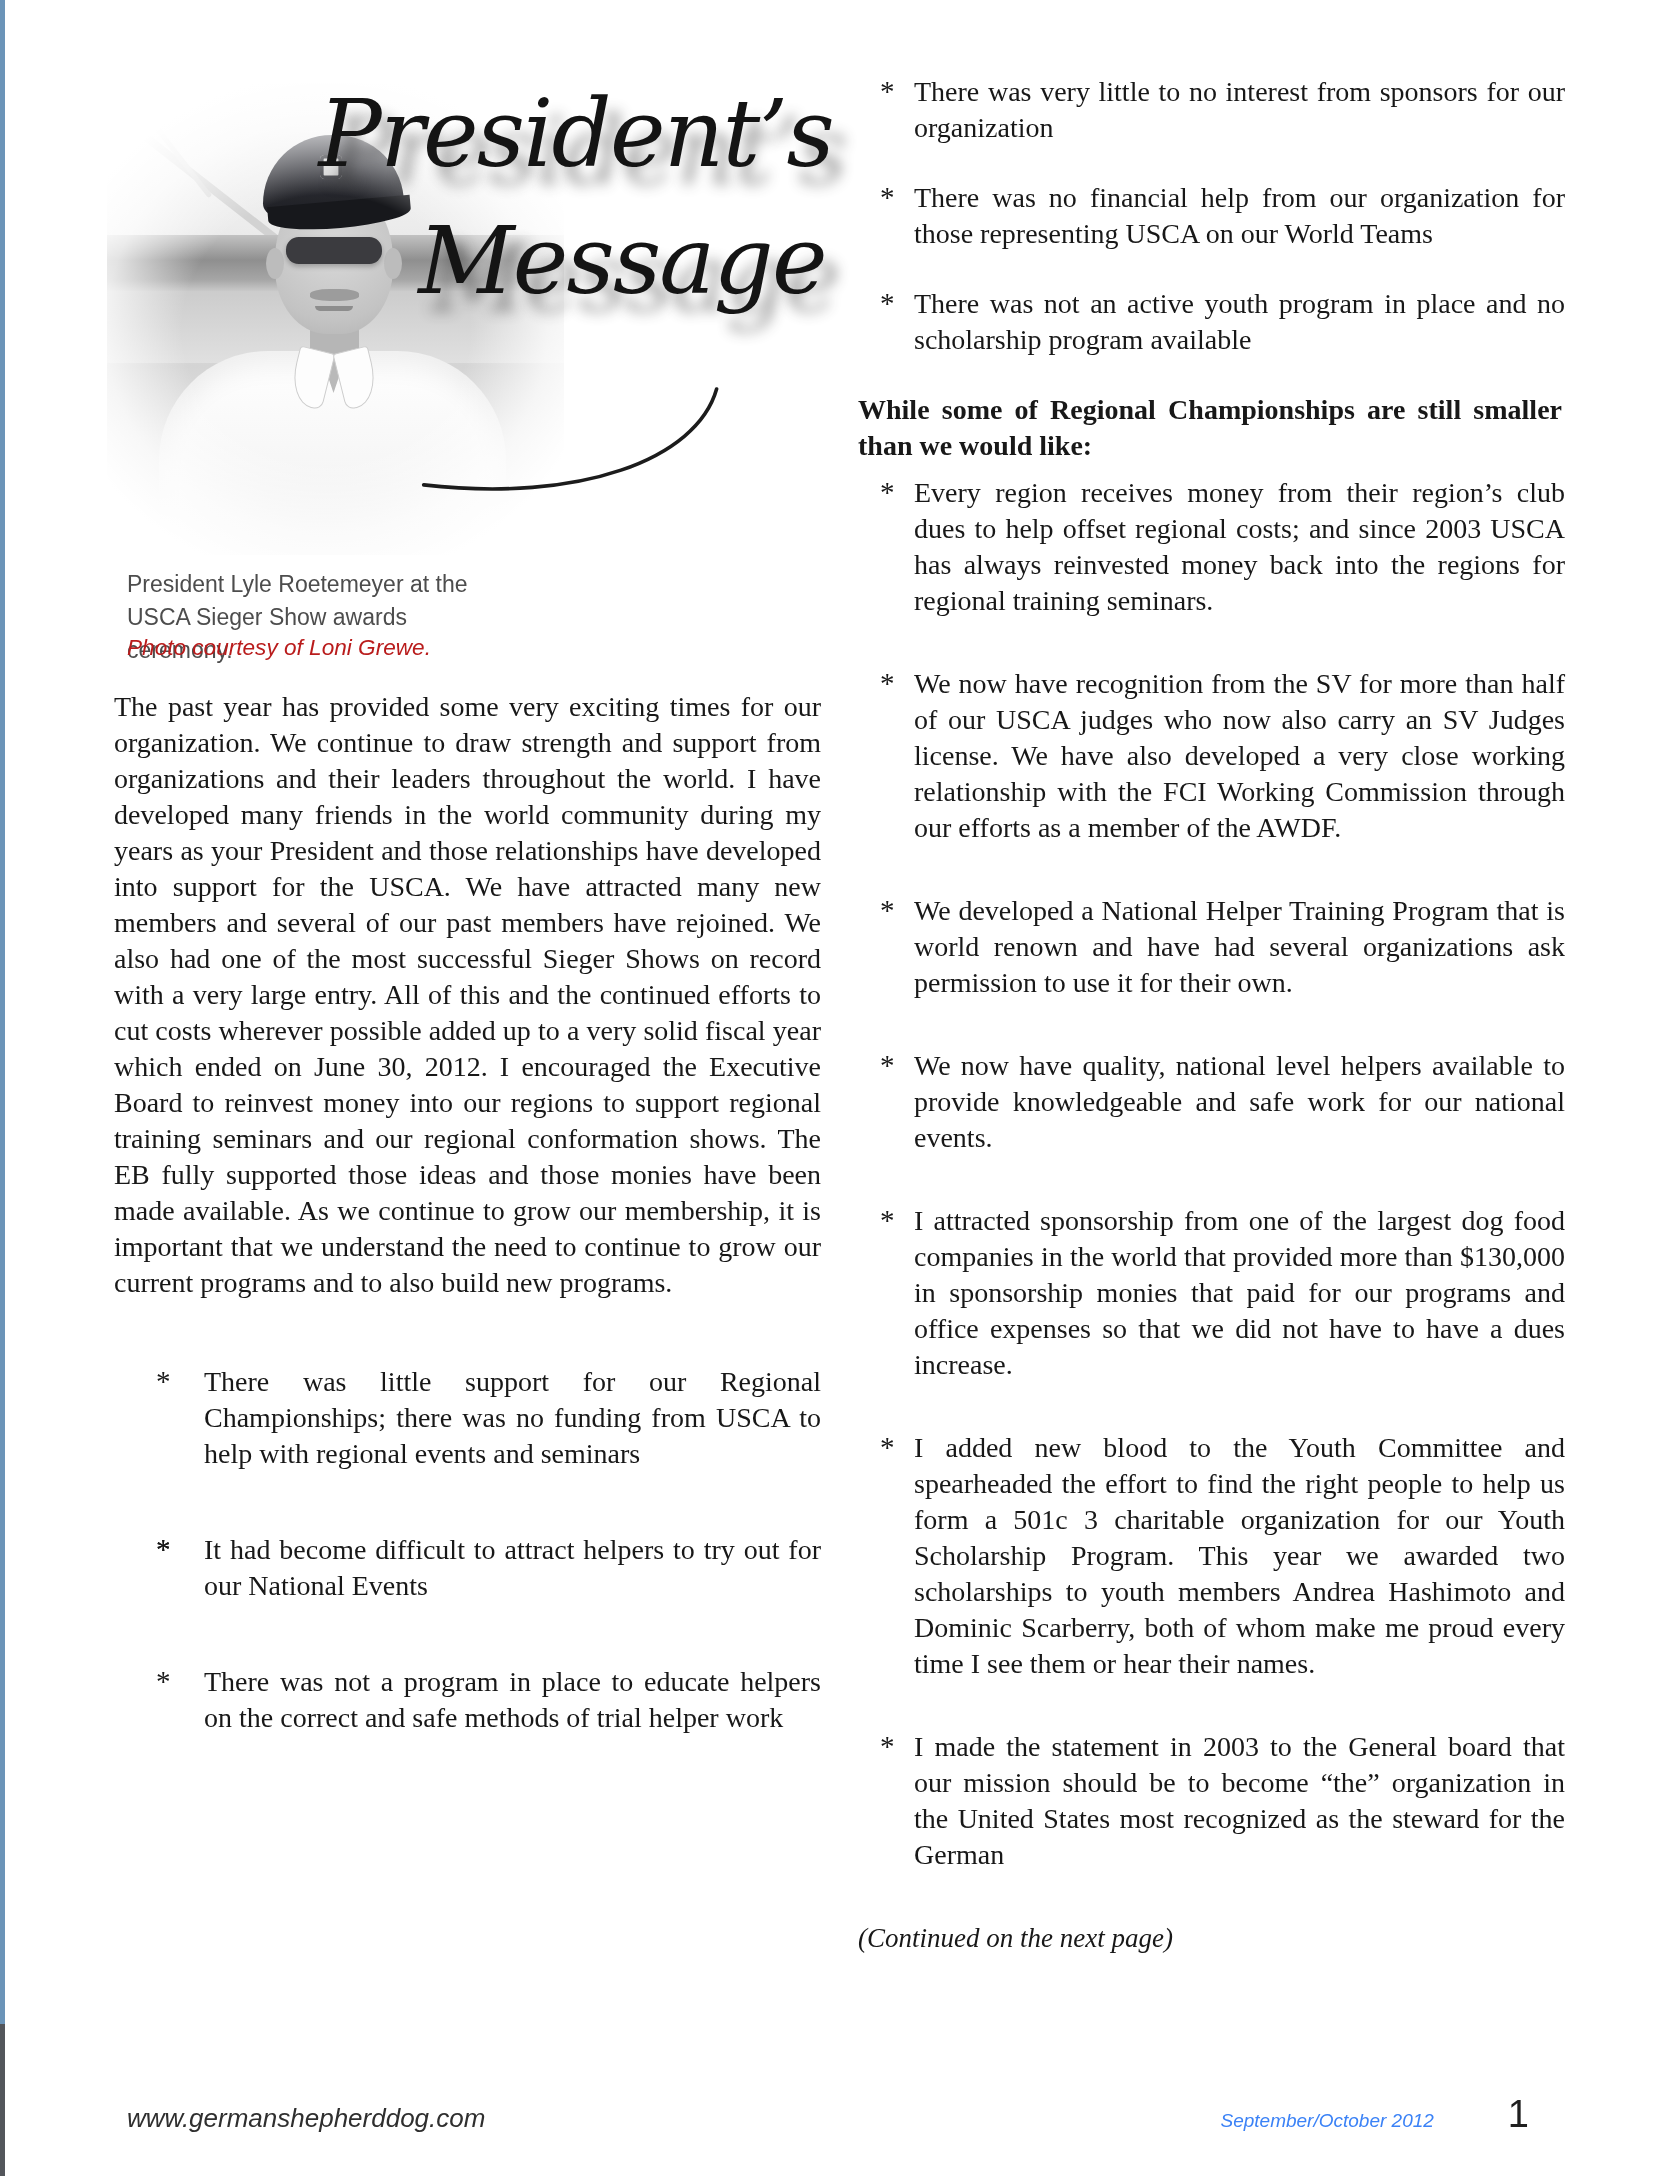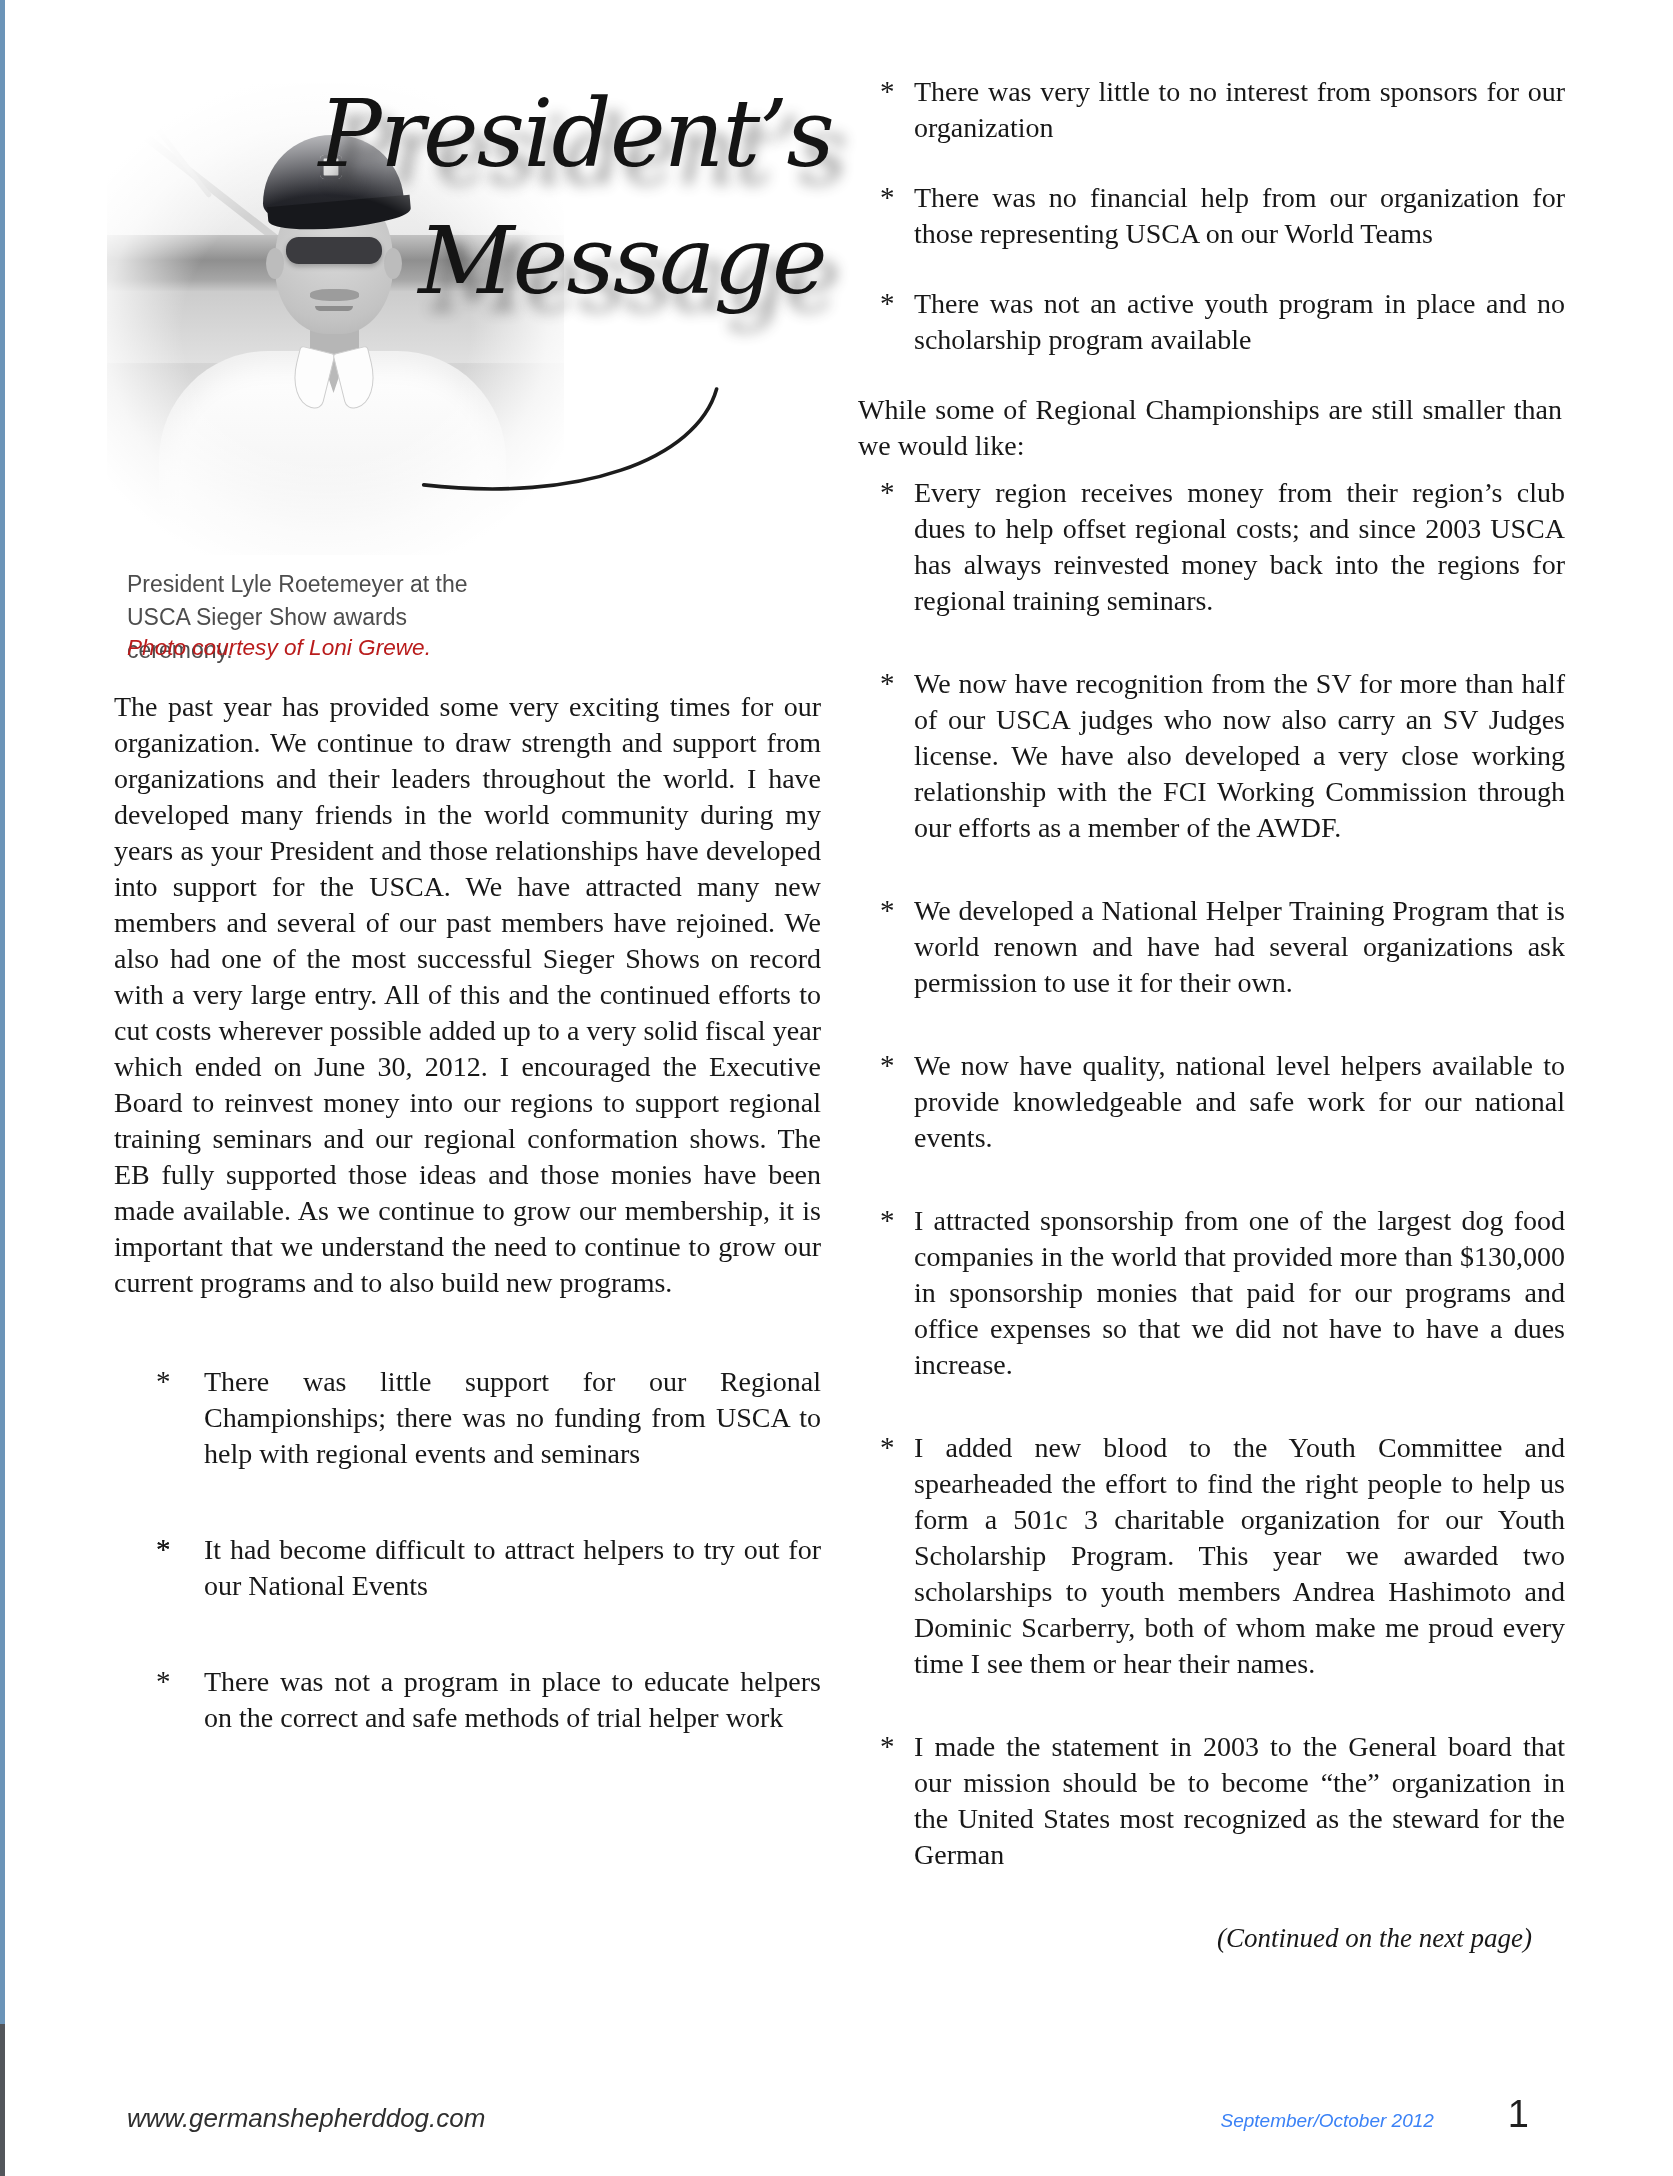--- a/index.html
+++ b/index.html
@@ -60,30 +60,30 @@
   .caption{position:absolute;left:127px;top:568px;width:389px;
            font-family:"Liberation Sans","DejaVu Sans",sans-serif;font-size:23px;line-height:33px;color:#4d4d4d;}
   .credit{position:absolute;left:127px;top:635px;width:389px;font-style:italic;
           font-family:"Liberation Sans","DejaVu Sans",sans-serif;font-size:22.6px;color:#b91c1c;}
 
   
   .col{position:absolute;font-size:28px;line-height:36px;text-align:justify;}
   .col-left{left:114px;top:689px;width:707px;}
   .col-right{left:858px;top:74px;width:707px;}
   .para{margin:0 0 63px 0;}
-  .heading{margin:0 3px 11px 0;}
+  .heading{margin:0 3px 11px 0;font-weight:bold;}
   .bullet{position:relative;margin:0 0 0 0;}
   .bullet p{margin:0;}
   .col-left .bullet{padding-left:90px;margin-bottom:60px;}
   .col-left .bullet .star{position:absolute;left:42px;top:-0.9px;}
   .col-right .bullet{padding-left:56px;margin-bottom:47px;}
   .col-right .bullet .star{position:absolute;left:22px;top:-0.9px;}
   .col-right .top-bullet{margin-bottom:34px;}
   .star{font-size:29px;color:#181818;}
-  .continued{text-align:right;font-style:italic;font-size:27px;padding-right:33px;margin-top:9px;}
+  .continued{font-style:italic;font-size:27px;padding-right:33px;margin-top:9px;}
 
   
   .footer{position:absolute;left:127px;top:2093px;width:1402px;display:flex;align-items:baseline;
           font-family:"Liberation Sans","DejaVu Sans",sans-serif;}
   .footer-site{font-style:italic;font-size:26px;color:#2f2f2f;}
   .footer-spacer{flex:1;}
   .footer-issue{font-style:italic;font-size:19px;color:#3b82f6;}
   .footer-page{font-size:38px;color:#1f1f1f;margin-left:74px;}
 </style>
 </head>

